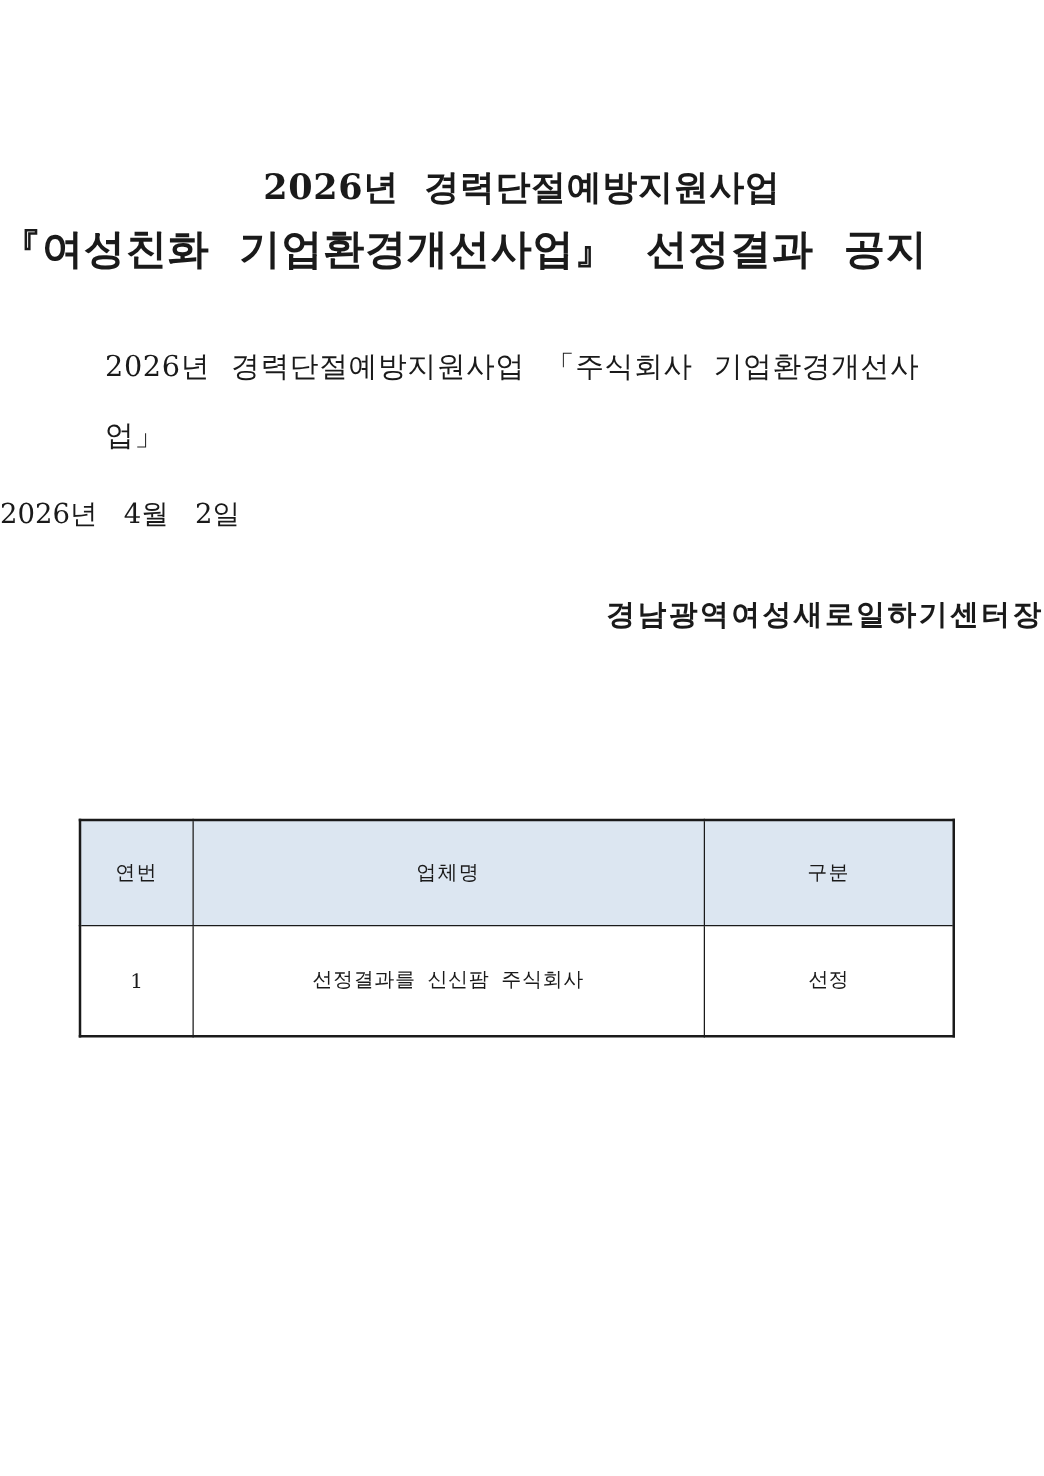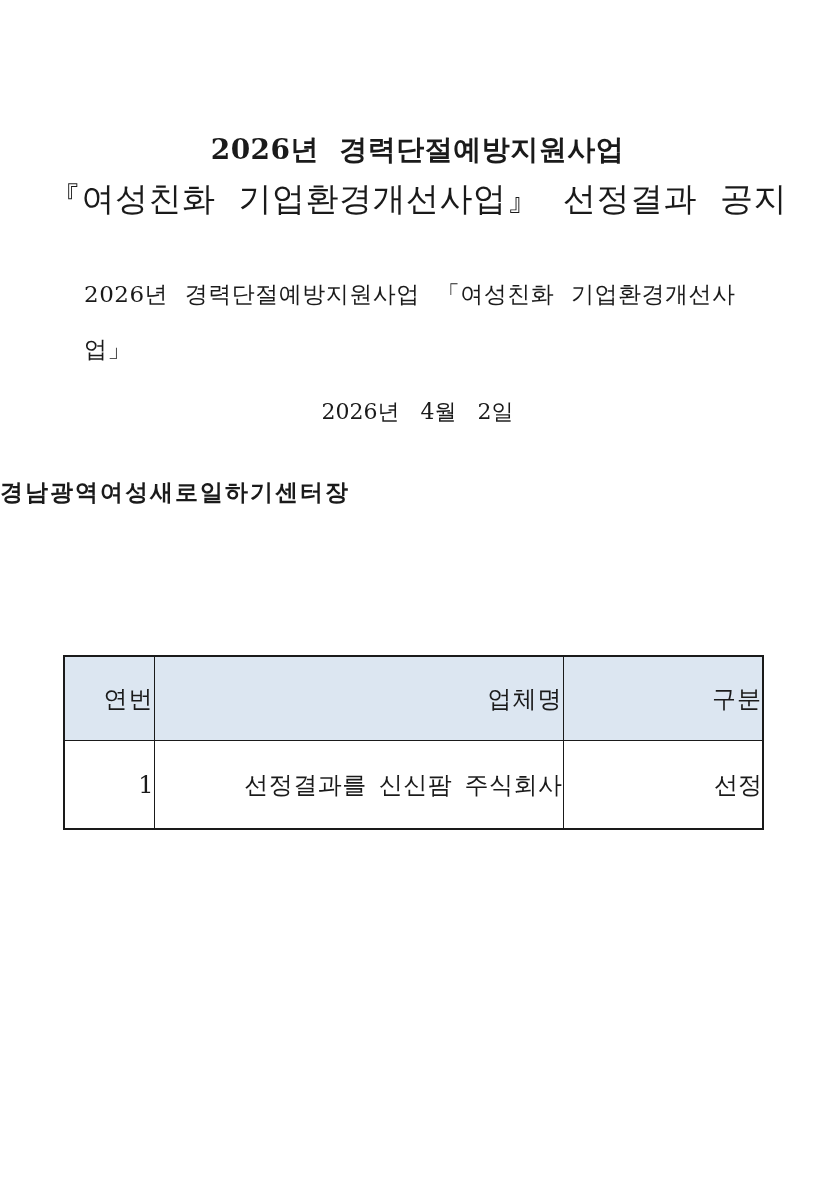--- a/index.html
+++ b/index.html
@@ -26,62 +26,60 @@
     margin: 132px 0 0 0;
     text-align: center;
     font-size: 28px;
     font-weight: 700;
     letter-spacing: 0.5px;
     word-spacing: 10px;
     line-height: 1.3;
   }
   .title-line2 {
     margin: 10px 0 0 0;
-    text-align: center;
     font-size: 33px;
-    font-weight: 400;
+    font-weight: 700;
     letter-spacing: 0.5px;
     word-spacing: 12px;
     line-height: 1.3;
   }
   .body-text {
     margin: 46px 70px 0 84px;
     font-size: 23px;
     letter-spacing: 0.5px;
     word-spacing: 9px;
   }
   .body-line { line-height: 55px; }
   .date-line {
     margin-top: 22px;
-    text-align: center;
     font-size: 22px;
     word-spacing: 14px;
     line-height: 1.2;
   }
   .signature-line {
     margin-top: 52px;
-    text-align: left;
+    text-align: right;
     font-size: 23px;
     font-weight: 700;
     letter-spacing: 2px;
     line-height: 1.2;
   }
   table.result-table {
     border-collapse: collapse;
     table-layout: fixed;
     width: 699px;
     margin: 150px 0 0 63px;
     border: 2px solid var(--border-color);
   }
   .result-table th,
   .result-table td {
     border: 1px solid var(--border-color);
-    text-align: right;
+    text-align: center;
     vertical-align: middle;
-    font-size: 24px;
+    font-size: 16px;
     font-weight: 400;
     padding: 0;
   }
   .result-table thead th {
     background: var(--header-bg);
     height: 84px;
     letter-spacing: 1px;
   }
   .result-table tbody td { height: 89px; }
   .cell-company {
@@ -93,21 +91,21 @@
 </head>
 <body>
 
 <div class="page">
 
   <div class="title-line1">2026년 경력단절예방지원사업</div>
 
   <div class="title-line2">『여성친화 기업환경개선사업』 선정결과 공지</div>
 
   <div class="body-text">
-    <div class="body-line">2026년 경력단절예방지원사업 「여성친화 기업환경개선사업」</div>
+    <div class="body-line">2026년 경력단절예방지원사업 「주식회사 기업환경개선사업」</div>
   </div>
 
   <div class="date-line">2026년 4월 2일</div>
 
   <div class="signature-line">경남광역여성새로일하기센터장</div>
 
   <table class="result-table">
     <colgroup>
       <col style="width:90px">
       <col style="width:409px">

